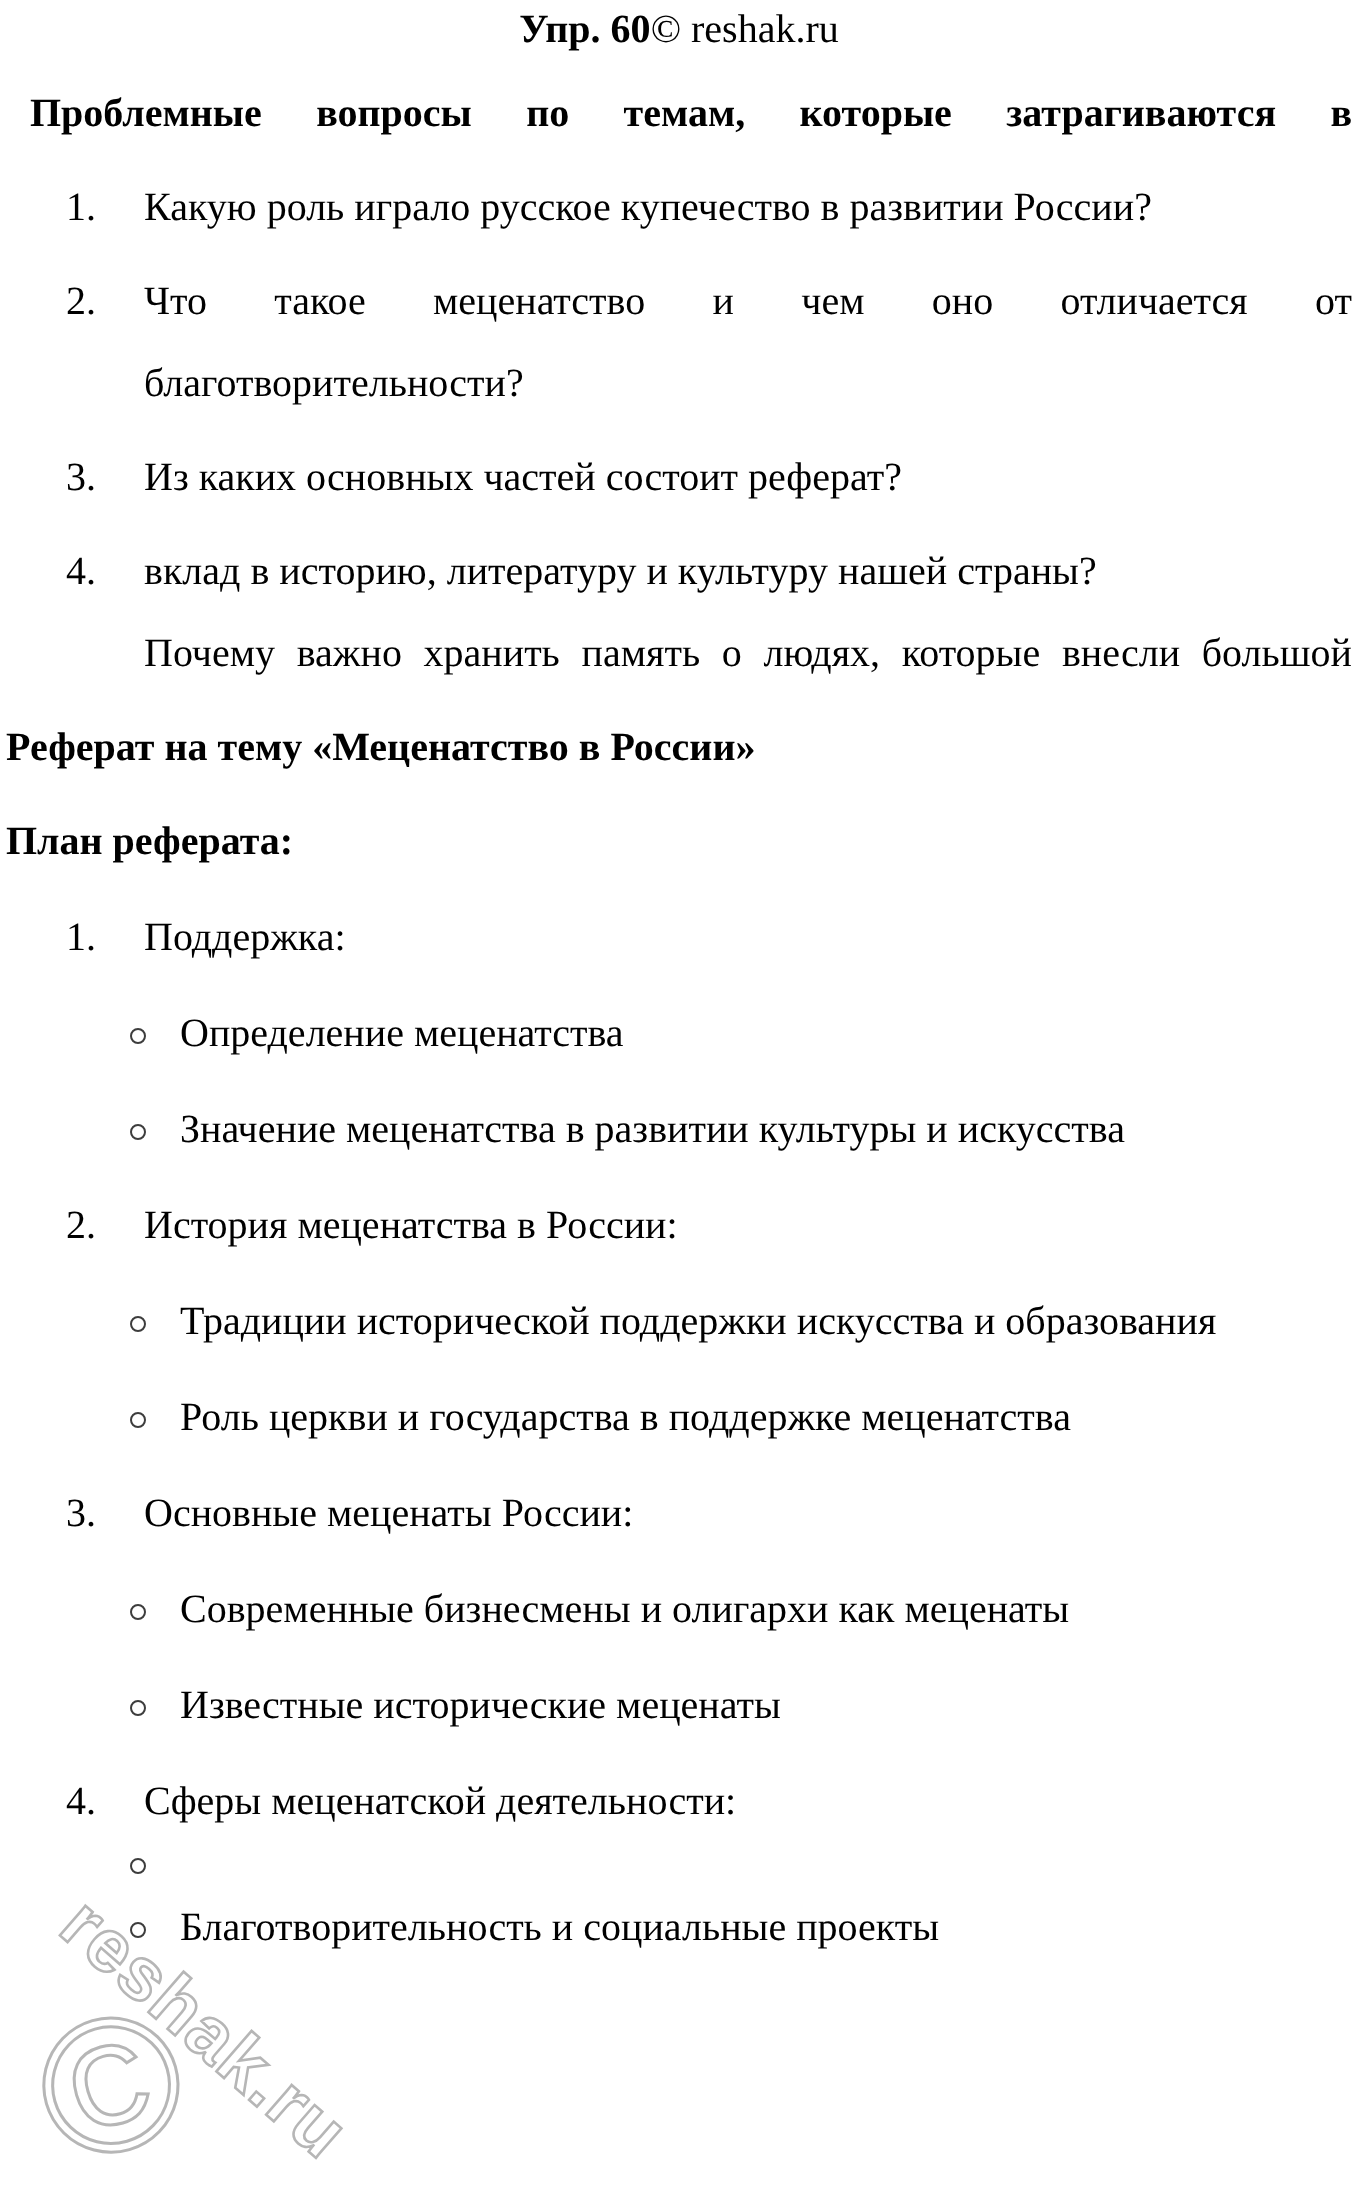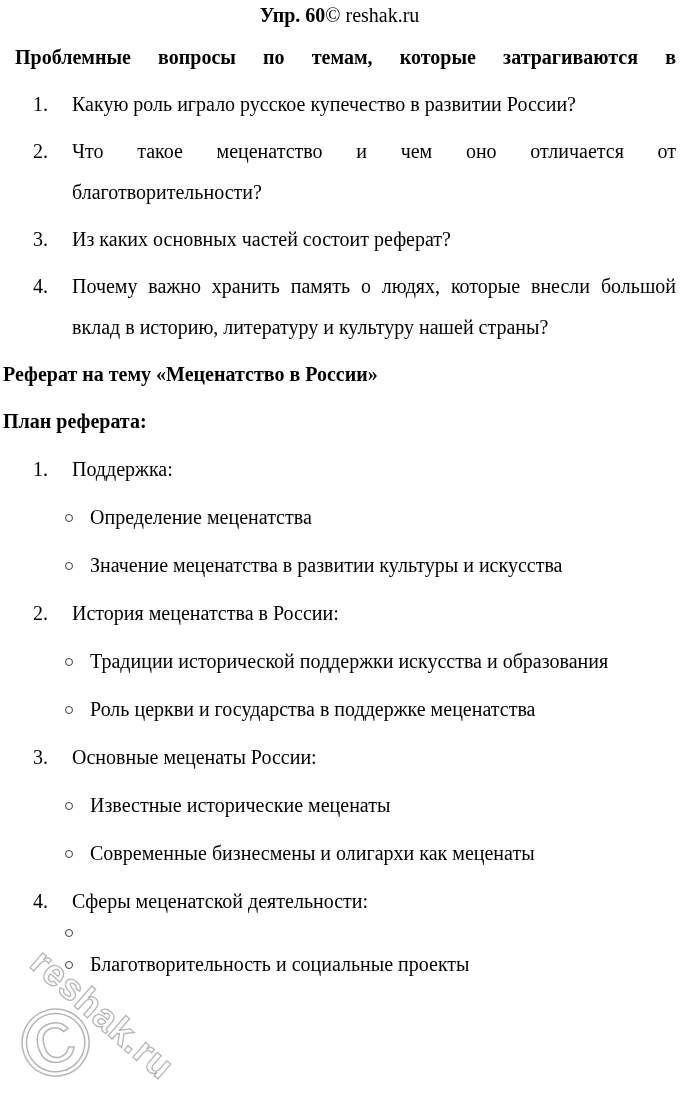--- a/index.html
+++ b/index.html
@@ -76,22 +76,22 @@
     <div class="num-item para">
       <span class="num-cell">3.</span>
       <div class="num-body">
         <div class="line">Из каких основных частей состоит реферат?</div>
       </div>
     </div>
 
     <div class="num-item para">
       <span class="num-cell">4.</span>
       <div class="num-body">
+        <div class="line">вклад в историю, литературу и культуру нашей страны?</div>
         <div class="line fj">Почему важно хранить память о людях, которые внесли большой</div>
-        <div class="line">вклад в историю, литературу и культуру нашей страны?</div>
       </div>
     </div>
 
   </div>
 
   <div class="heading line para" style="margin-top:0">Реферат на тему «Меценатство в России»</div>
 
   <div class="heading line plan-para" style="margin-top:0">План реферата:</div>
 
   <div>
@@ -137,27 +137,27 @@
     <div class="num-item plan-para">
       <span class="num-cell">3.</span>
       <div class="num-body">
         <div class="line">Основные меценаты России:</div>
       </div>
     </div>
     <div class="sub-item plan-para">
       <span class="bullet-cell">
           <span class="bullet"></span>
         </span>
-      <div class="sub-text">Известные исторические меценаты</div>
+      <div class="sub-text">Современные бизнесмены и олигархи как меценаты</div>
     </div>
     <div class="sub-item plan-para">
       <span class="bullet-cell">
           <span class="bullet"></span>
         </span>
-      <div class="sub-text">Современные бизнесмены и олигархи как меценаты</div>
+      <div class="sub-text">Известные исторические меценаты</div>
     </div>
 
     <div class="num-item plan-para">
       <span class="num-cell">4.</span>
       <div class="num-body">
         <div class="line">Сферы меценатской деятельности:</div>
       </div>
     </div>
     <div class="sub-item plan-para">
       <span class="bullet-cell">

